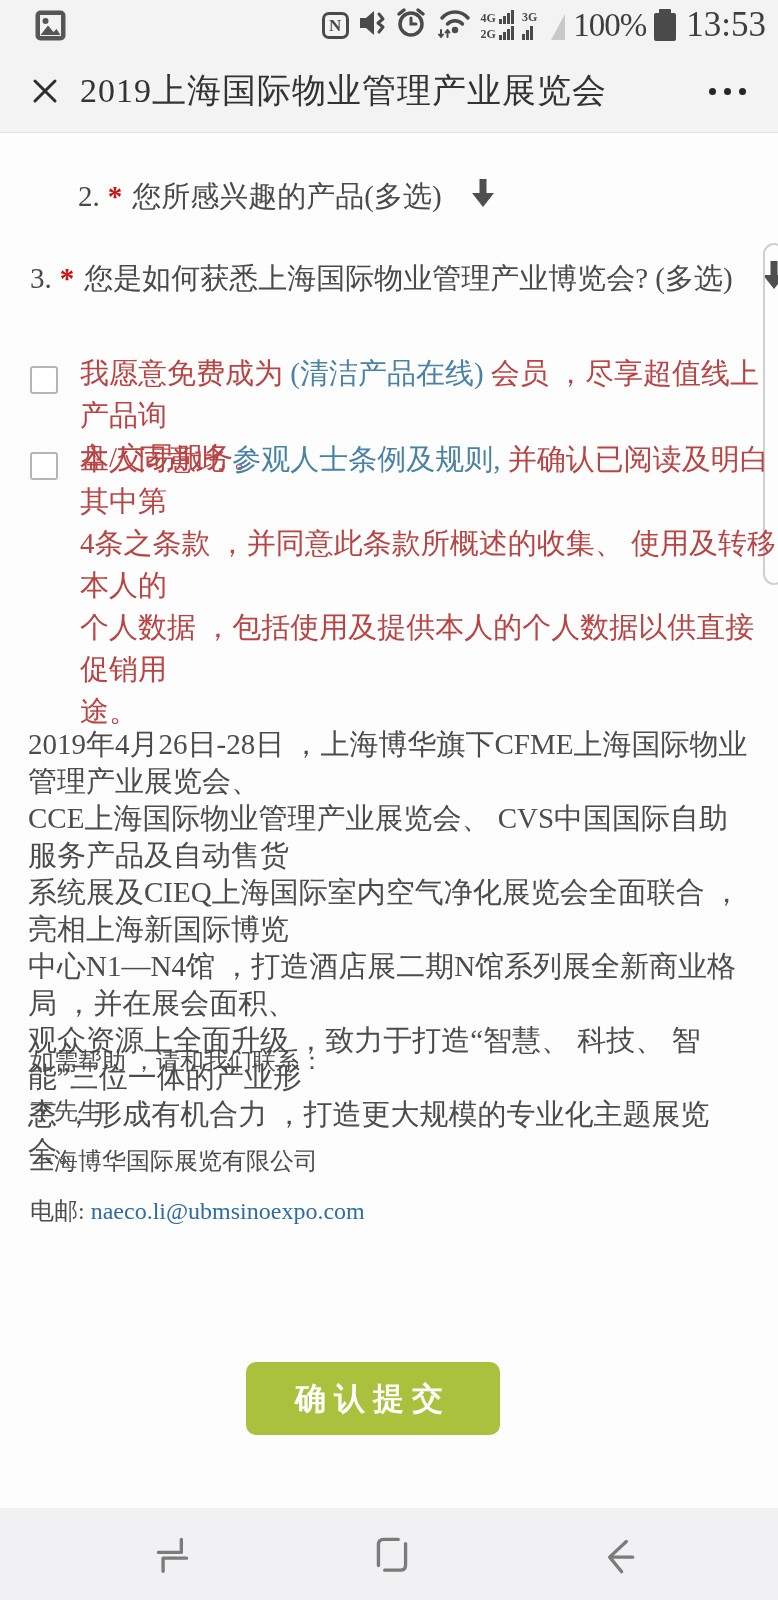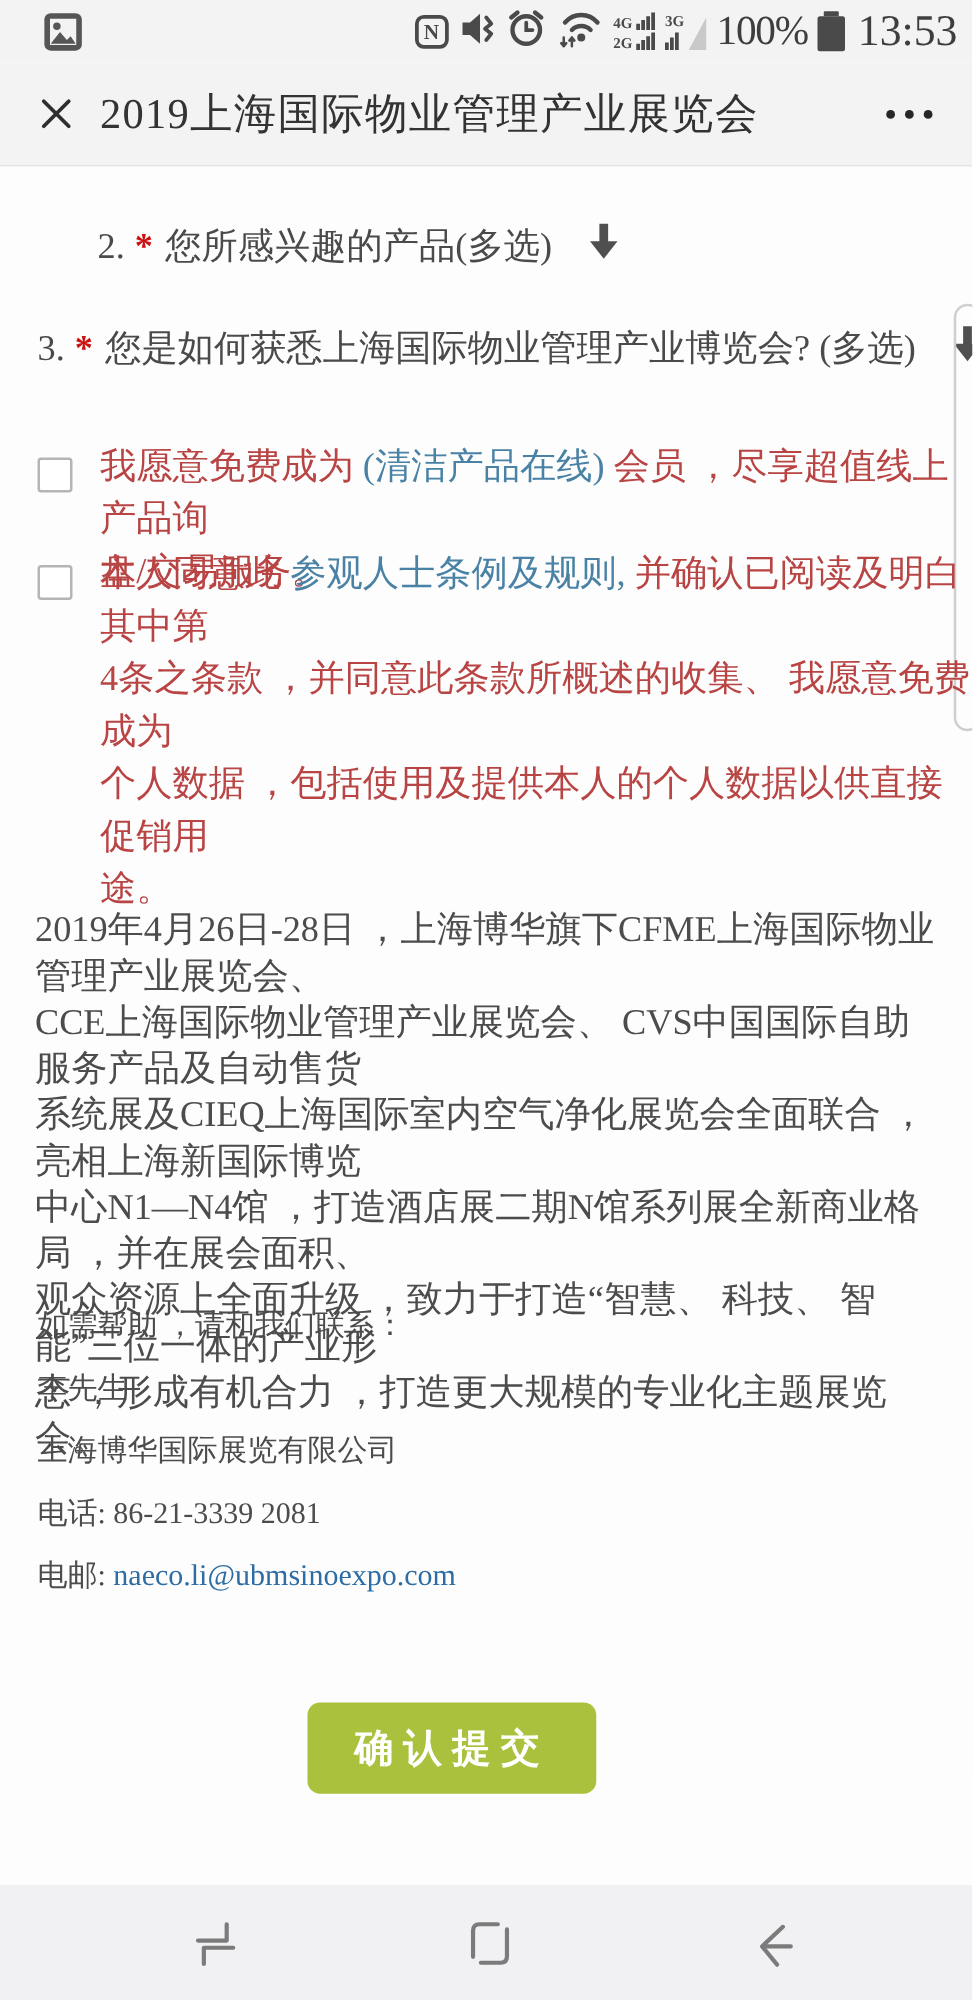--- a/index.html
+++ b/index.html
@@ -23,21 +23,21 @@
   .nfc {
     width:27px; height:27px; border:3px solid #4a4a4a; border-radius:7px;
     display:flex; align-items:center; justify-content:center;
     font-size:17px; font-weight:bold; color:#4a4a4a; line-height:1;
   }
   .sig { display:flex; flex-direction:column; justify-content:center; gap:2px; }
   .sig-row { display:flex; align-items:flex-end; gap:2px; }
   .sig-label { font-size:12px; font-weight:bold; color:#4a4a4a; line-height:1; margin-right:1px; }
   .bars { display:flex; align-items:flex-end; gap:1px; }
   .bar { width:3px; background:#4a4a4a; }
-  .sig3g { display:flex; align-items:flex-end; gap:2px; }
+  .sig3g { display:flex; align-items:flex-end; gap:12px; }
   .sig3g .col { display:flex; flex-direction:column; align-items:flex-start; }
   .wedge {
     width:0; height:0; border-left:14px solid transparent;
     border-bottom:26px solid #c9c9c9; margin-left:1px;
   }
   .pct { font-size:33px; color:#3e3e3e; letter-spacing:-1px; }
   .battery { display:flex; flex-direction:column; align-items:center; }
   .battery .nub { width:12px; height:4px; background:#4a4a4a; border-radius:1px 1px 0 0; }
   .battery .body { width:22px; height:28px; background:#4a4a4a; border-radius:2px; }
   .time { font-size:35px; color:#3e3e3e; margin-left:2px; }
@@ -80,21 +80,21 @@
   .description {
     position:absolute; left:28px; top:726px; width:726px;
     font-size:29px; line-height:37px; color:#4c4c4c; white-space:pre-wrap;
   }
   
   .contact { position:absolute; left:30px; top:1046px; font-size:24px; color:#4c4c4c; }
   .contact div { margin-bottom:20px; line-height:30px; }
   .email-link { color:#2e6da4; cursor:pointer; }
   
   .submit-btn {
-    position:absolute; left:246px; top:1362px; width:231px; height:73px;
+    position:absolute; left:246px; top:1362px; width:254px; height:73px;
     background:#a9c13c; border:none; border-radius:10px; cursor:pointer;
     color:#ffffff; font-size:31px; font-weight:bold; letter-spacing:8px;
     font-family:"Liberation Serif","DejaVu Serif",serif;
     display:flex; align-items:center; justify-content:center;
   }
   
   .navbar {
     position:absolute; left:0; top:1508px; width:778px; height:92px;
     background:#f1f0f2;
   }
@@ -215,36 +215,35 @@
   </div>
 
   <div class="scrollbar"></div>
 
   <div class="checkbox cb1"></div>
   <div class="agree ag1"><span>我愿意免费成为 </span><span class="inline-link">(清洁产品在线)</span><span> 会员 ，尽享超值线上产品询
 盘/交易服务。</span></div>
 
   <div class="checkbox cb2"></div>
   <div class="agree ag2"><span>本人同意此 </span><span class="inline-link">参观人士条例及规则,</span><span> 并确认已阅读及明白其中第
-4条之条款 ，并同意此条款所概述的收集、 我愿意免费成为
+4条之条款 ，并同意此条款所概述的收集、 使用及转移本人的
 个人数据 ，包括使用及提供本人的个人数据以供直接促销用
 途。</span></div>
 
   <div class="description">2019年4月26日-28日 ，上海博华旗下CFME上海国际物业管理产业展览会、
 CCE上海国际物业管理产业展览会、 CVS中国国际自助服务产品及自动售货
 系统展及CIEQ上海国际室内空气净化展览会全面联合 ，亮相上海新国际博览
 中心N1—N4馆 ，打造酒店展二期N馆系列展全新商业格局 ，并在展会面积、
 观众资源上全面升级 ，致力于打造“智慧、 科技、 智能”三位一体的产业形
 态 ，形成有机合力 ，打造更大规模的专业化主题展览会。</div>
 
   <div class="contact">
     <div>如需帮助 ，请和我们联系：</div>
     <div>李先生</div>
     <div>上海博华国际展览有限公司</div>
-    <div><span>电话: </span><span>86-21-3339 2081</span></div>
     <div><span>电邮: </span><span class="email-link">naeco.li@ubmsinoexpo.com</span></div>
   </div>
 
   <button class="submit-btn">确认提交</button>
 
   <div class="navbar">
     <span class="navbtn nav-recents">
       <svg width="48" height="48" viewBox="0 0 46 46">
         <path d="M9 21.5 L31 21.5 L31 9" stroke="#7b7b7b" stroke-width="3.2" fill="none" stroke-linecap="round" stroke-linejoin="round"></path>
         <path d="M36 27 L13.5 27 L13.5 39.5" stroke="#7b7b7b" stroke-width="3.2" fill="none" stroke-linecap="round" stroke-linejoin="round"></path>

